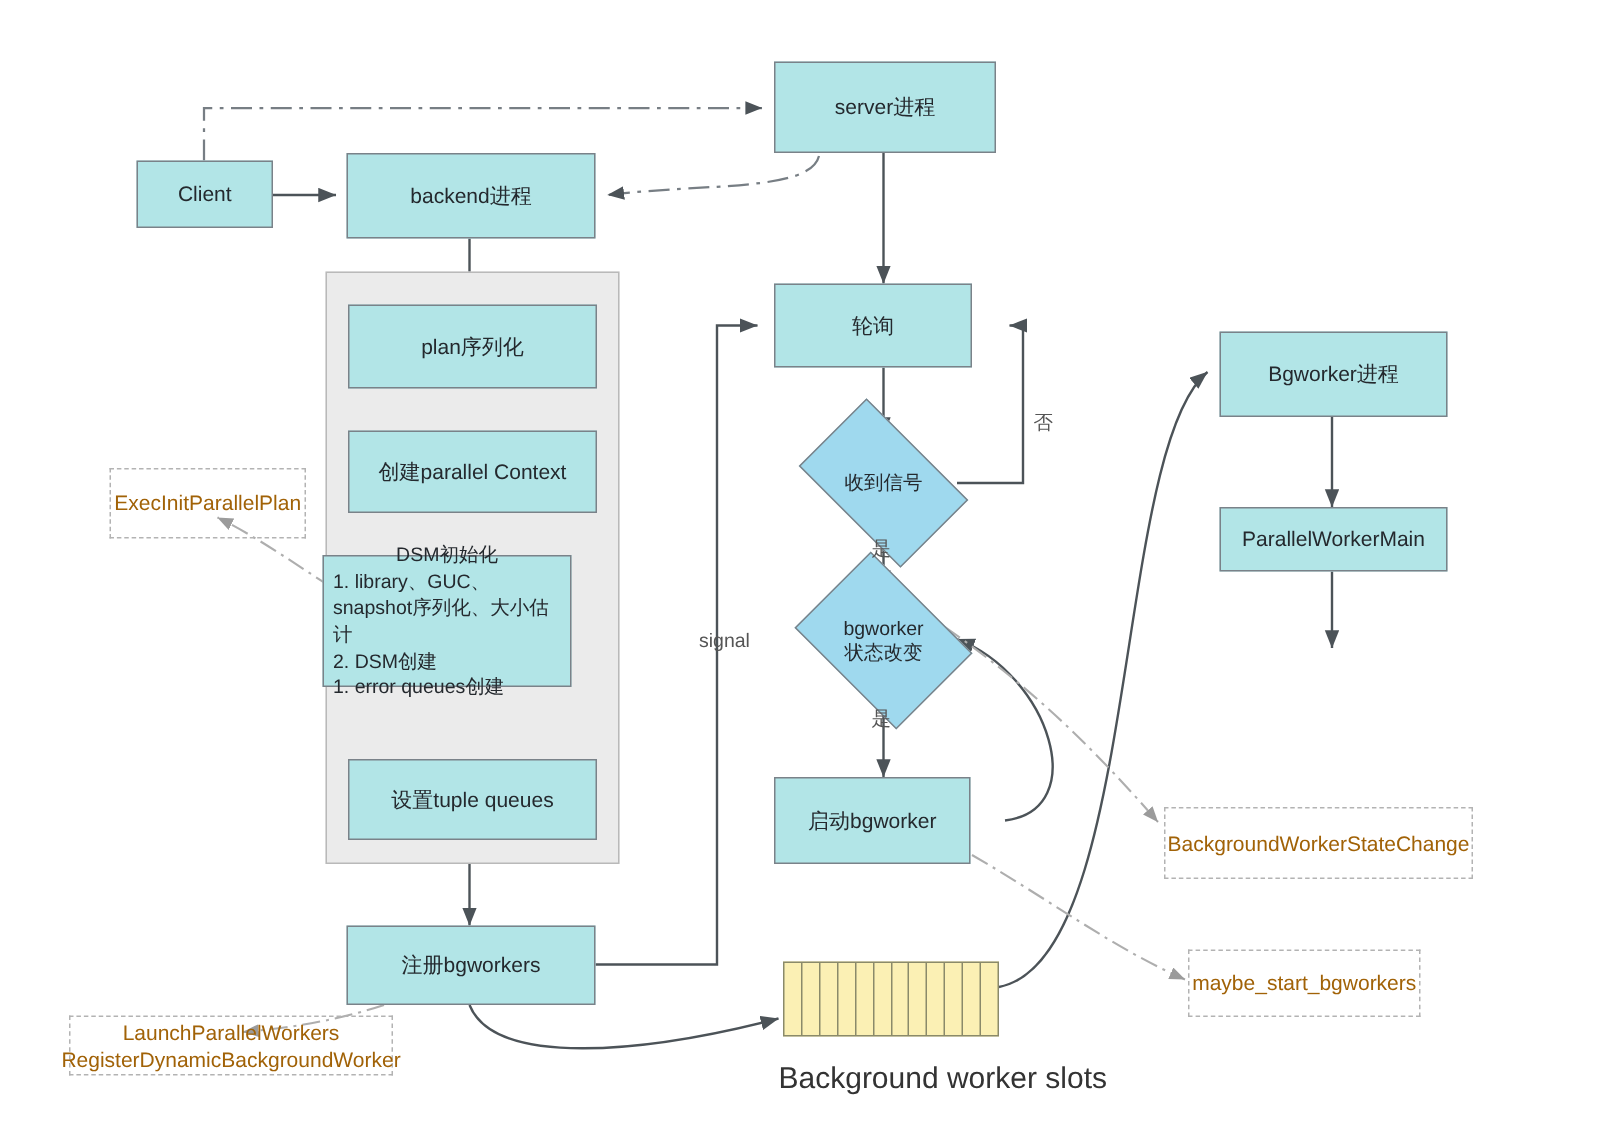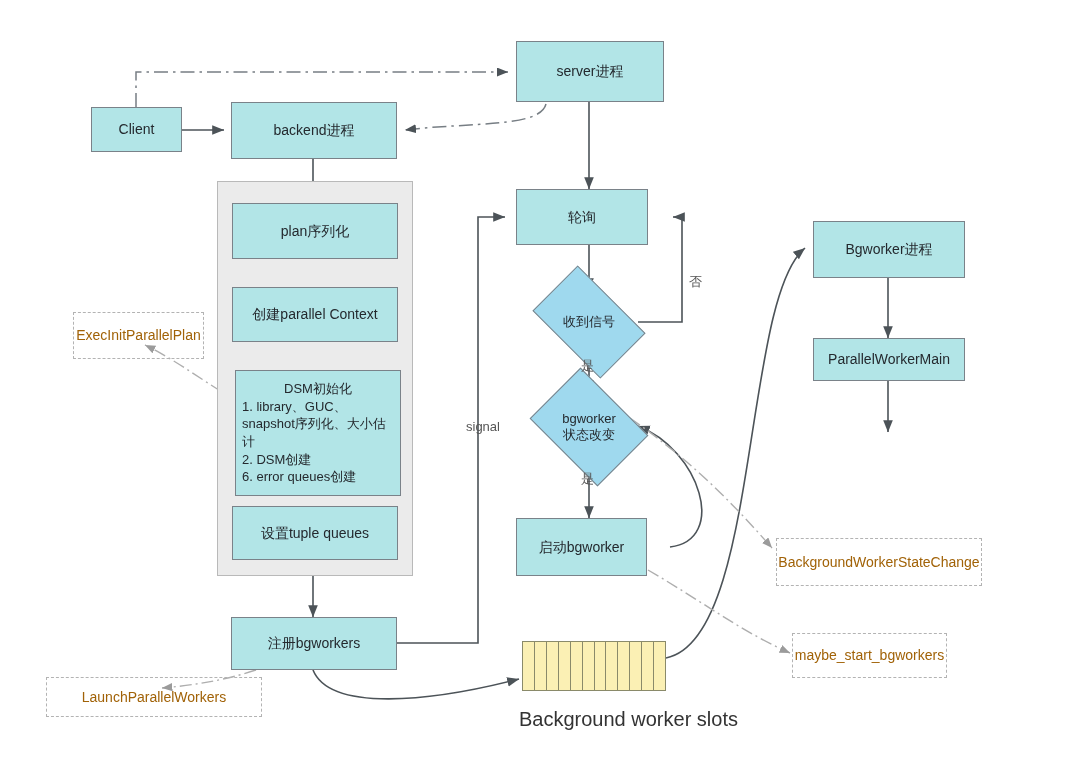--- a/index.html
+++ b/index.html
@@ -115,27 +115,27 @@
   <div class="node group" style="left:217px;top:181px;width:196px;height:395px;"></div>
 
   <div class="node box" style="left:232px;top:203px;width:166px;height:56px;">
     <span>plan序列化</span>
   </div>
 
   <div class="node box" style="left:232px;top:287px;width:166px;height:55px;">
     <span>创建parallel Context</span>
   </div>
 
-  <div class="node box" style="left:235px;top:370px;width:166px;height:126px;font-size:13px;">
+  <div class="node box" style="left:215px;top:370px;width:166px;height:88px;font-size:13px;">
     <span class="dsm-body">
       <span class="dsm-title">DSM初始化</span>
       <span>1. library、GUC、</span><br>
       <span>snapshot序列化、大小估计</span><br>
       <span>2. DSM创建</span><br>
-      <span>6. error queues创建</span>
+      <span>1. error queues创建</span>
     </span>
   </div>
 
   <div class="node box" style="left:232px;top:506px;width:166px;height:54px;">
     <span>设置tuple queues</span>
   </div>
 
   <div class="node box" style="left:231px;top:617px;width:166px;height:53px;">
     <span>注册bgworkers</span>
   </div>
@@ -185,20 +185,21 @@
       <div class="slot"></div>
     </div>
   <div class="slots-caption" style="left:519px;top:708px;">Background worker slots</div>
 
   <div class="dashnote" style="left:73px;top:312px;width:131px;height:47px;">
     <span>ExecInitParallelPlan</span>
   </div>
 
   <div class="dashnote" style="left:46px;top:677px;width:216px;height:40px;flex-direction:column;">
     <span>LaunchParallelWorkers</span>
+    <span>RegisterDynamicBackgroundWorker</span>
   </div>
 
   <div class="dashnote" style="left:776px;top:538px;width:206px;height:48px;">
     <span>BackgroundWorkerStateChange</span>
   </div>
 
   <div class="dashnote" style="left:792px;top:633px;width:155px;height:45px;">
     <span>maybe_start_bgworkers</span>
   </div>
 

